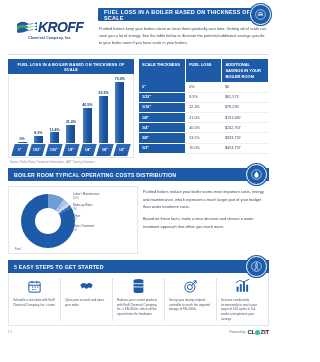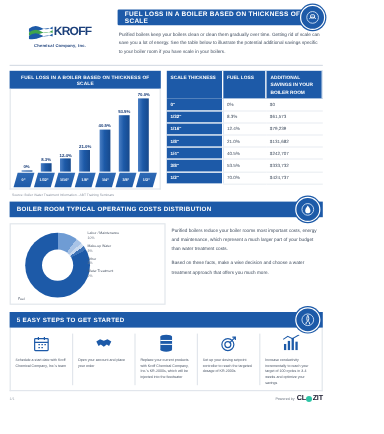--- a/index.html
+++ b/index.html
@@ -12,22 +12,22 @@
     position: relative;
   }
   .page { width: 277px; height: 362px; position: relative; padding: 0; }
 
   
   .top { display: flex; padding: 8px 8px 0 8px; height: 52px; }
   .logo-wrap { width: 84px; display: flex; flex-direction: column; justify-content: center; align-items: center; }
   .logo-row { display: flex; align-items: center; }
   .logo-waves { width: 20px; height: 14px; margin-right: 1px; position: relative; }
   .logo-waves svg { display: block; }
-  .logo-text { font-size: 10px; font-weight: bold; color: #1b3f7a; letter-spacing: -0.6px;
-               font-family: "Liberation Sans", sans-serif; line-height: 1; }
+  .logo-text { font-size: 14px; font-weight: bold; color: #1b3f7a; letter-spacing: -0.6px;
+               font-family: "Liberation Sans", sans-serif; font-style: italic; line-height: 1; }
   .logo-sub { font-size: 3.4px; font-weight: bold; color: #1b3f7a; letter-spacing: 0.2px; margin-top: 1.5px; }
 
   .hdr-col { flex: 1; margin-left: 6px; position: relative; }
   .bluebar {
     background: #1d5aa8; color: #fff;
     font-size: 5.4px; font-weight: bold; letter-spacing: 0.25px;
     padding: 3.5px 6px; height: 13px; display: flex; align-items: center;
     border-radius: 1px;
   }
   .badge {

